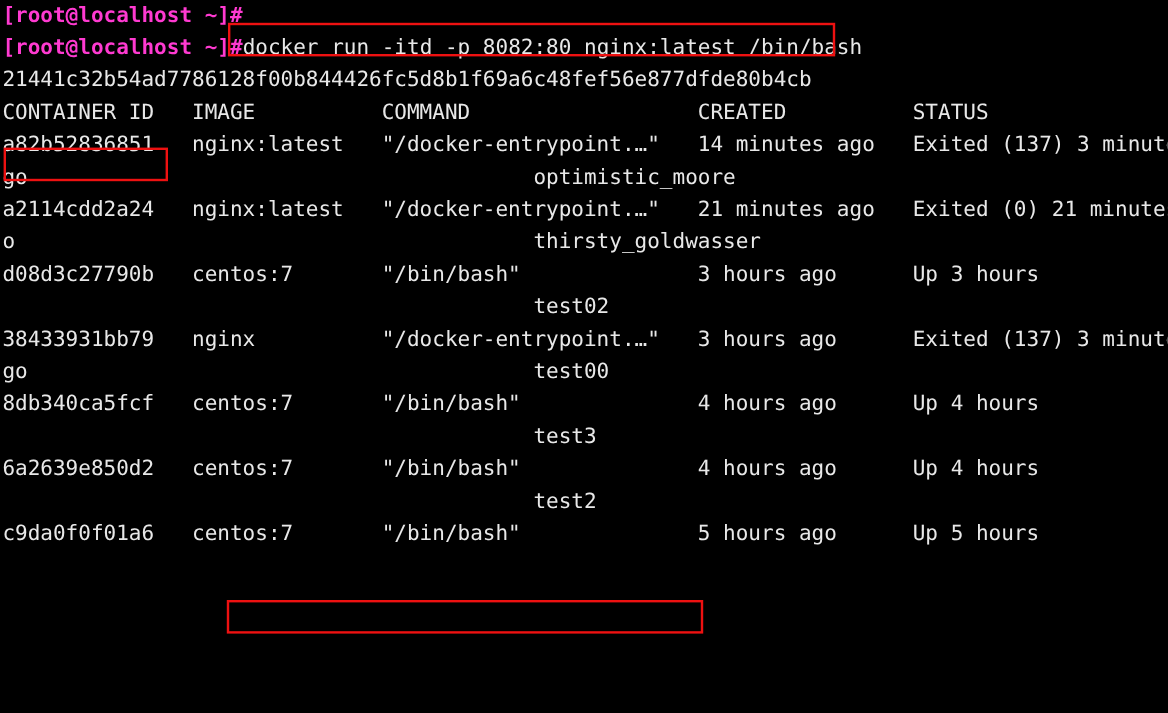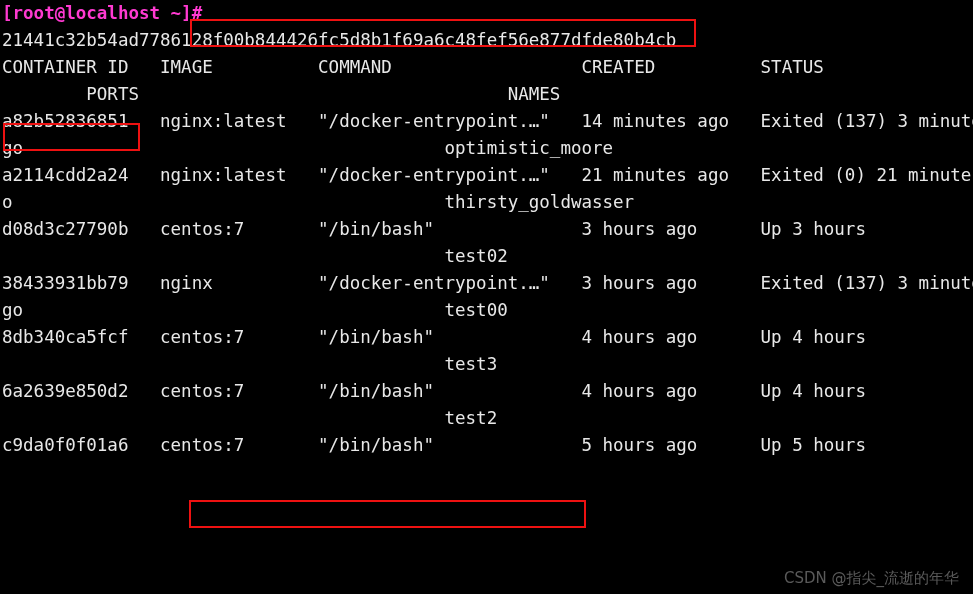--- a/index.html
+++ b/index.html
@@ -59,36 +59,35 @@
     line-height: 20px;
     white-space: pre;
   }
 </style>
 </head>
 <body>
 
 <div id="terminal">
   <div class="screen" id="screen">
       <div class="line"><span class="prompt">[root@localhost ~]#</span><span class="plain"></span></div>
+      <div class="line"><span class="prompt">[root@localhost ~]#</span><span class="plain">docker run -itd -p 8082:80 nginx:latest /bin/bash</span></div>
       <div class="line"><span class="plain">21441c32b54ad7786128f00b844426fc5d8b1f69a6c48fef56e877dfde80b4cb</span></div>
       <div class="line"><span class="plain">CONTAINER ID   IMAGE          COMMAND                  CREATED          STATUS</span></div>
-      <div class="line"><span class="plain">        PORTS                                   NAMES</span></div>
       <div class="line"><span class="plain">a82b52836851   nginx:latest   "/docker-entrypoint.…"   14 minutes ago   Exited (137) 3 minutes a</span></div>
       <div class="line"><span class="plain">go                                        optimistic_moore</span></div>
       <div class="line"><span class="plain">a2114cdd2a24   nginx:latest   "/docker-entrypoint.…"   21 minutes ago   Exited (0) 21 minutes ag</span></div>
       <div class="line"><span class="plain">o                                         thirsty_goldwasser</span></div>
       <div class="line"><span class="plain">d08d3c27790b   centos:7       "/bin/bash"              3 hours ago      Up 3 hours</span></div>
       <div class="line"><span class="plain">                                          test02</span></div>
       <div class="line"><span class="plain">38433931bb79   nginx          "/docker-entrypoint.…"   3 hours ago      Exited (137) 3 minutes a</span></div>
       <div class="line"><span class="plain">go                                        test00</span></div>
       <div class="line"><span class="plain">8db340ca5fcf   centos:7       "/bin/bash"              4 hours ago      Up 4 hours</span></div>
       <div class="line"><span class="plain">                                          test3</span></div>
       <div class="line"><span class="plain">6a2639e850d2   centos:7       "/bin/bash"              4 hours ago      Up 4 hours</span></div>
       <div class="line"><span class="plain">                                          test2</span></div>
       <div class="line"><span class="plain">c9da0f0f01a6   centos:7       "/bin/bash"              5 hours ago      Up 5 hours</span></div>
     </div>
 
   <div class="redbox" id="box-run-cmd"></div>
   <div class="redbox" id="box-cid"></div>
   <div class="redbox" id="box-exec-cmd"></div>
 
-  <div class="watermark">CSDN @指尖_流逝的年华</div>
 </div>
 
 </body></html>

